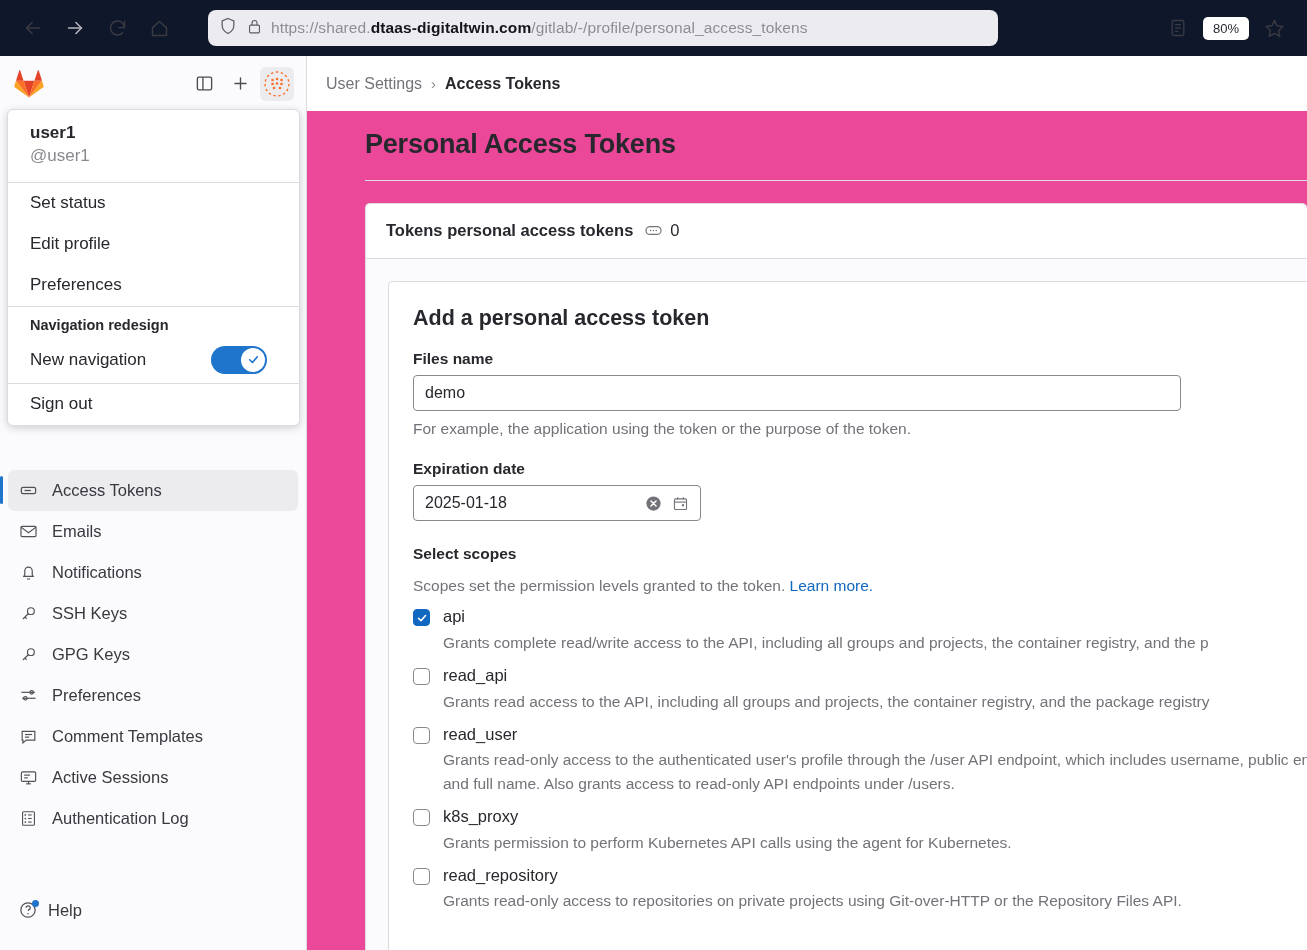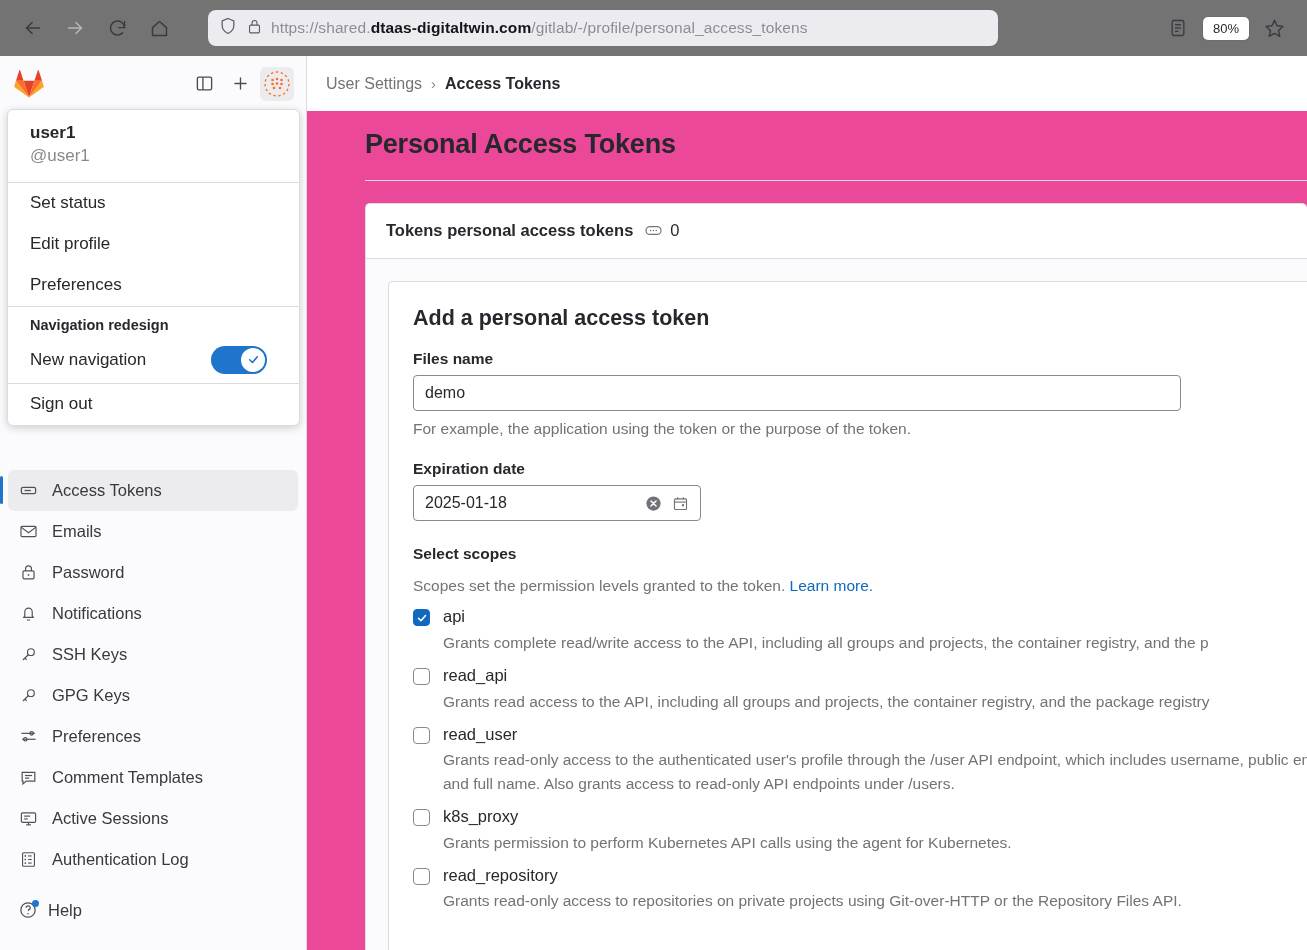--- a/index.html
+++ b/index.html
@@ -6,21 +6,21 @@
   html, body {
     width: 1307px; height: 950px;
     font-family: "Liberation Sans", sans-serif;
     background: #ffffff;
     overflow: hidden;
   }
 
   
   #browser-bar {
     height: 56px;
-    background: #737373;
+    background: #0f172a;
     display: flex;
     align-items: center;
     padding: 16px 14px;
     gap: 4px;
     position: relative;
   }
   .nav-btn {
     width: 38px; height: 38px;
     display: flex; align-items: center; justify-content: center;
     border-radius: 6px;
@@ -409,30 +409,20 @@
       <div class="nav-item">
         <span class="nav-ico">
           <svg width="19" height="19" viewBox="0 0 24 24" fill="none" stroke="currentColor" stroke-width="1.5">
               <rect x="2.5" y="5.5" width="19" height="13" rx="1.5"></rect>
               <polyline points="2.5 6.5 12 13.5 21.5 6.5"></polyline>
             </svg>
         </span>
         <span>Emails</span>
       </div>
 
-      <div class="nav-item">
-        <span class="nav-ico">
-          <svg width="19" height="19" viewBox="0 0 24 24" fill="none" stroke="currentColor" stroke-width="1.5">
-              <rect x="5" y="10" width="14" height="10" rx="1.6"></rect>
-              <path d="M8.3 10V7.4a3.7 3.7 0 0 1 7.4 0V10"></path>
-              <circle cx="12" cy="15" r="1.1" fill="currentColor" stroke="none"></circle>
-            </svg>
-        </span>
-        <span>Password</span>
-      </div>
 
       <div class="nav-item">
         <span class="nav-ico">
           <svg width="19" height="19" viewBox="0 0 24 24" fill="none" stroke="currentColor" stroke-width="1.5">
               <path d="M6 17h12l-1.3-2.2V10a4.7 4.7 0 0 0-9.4 0v4.8z"></path>
               <path d="M10.3 19.5a1.9 1.9 0 0 0 3.4 0"></path>
             </svg>
         </span>
         <span>Notifications</span>
       </div>

